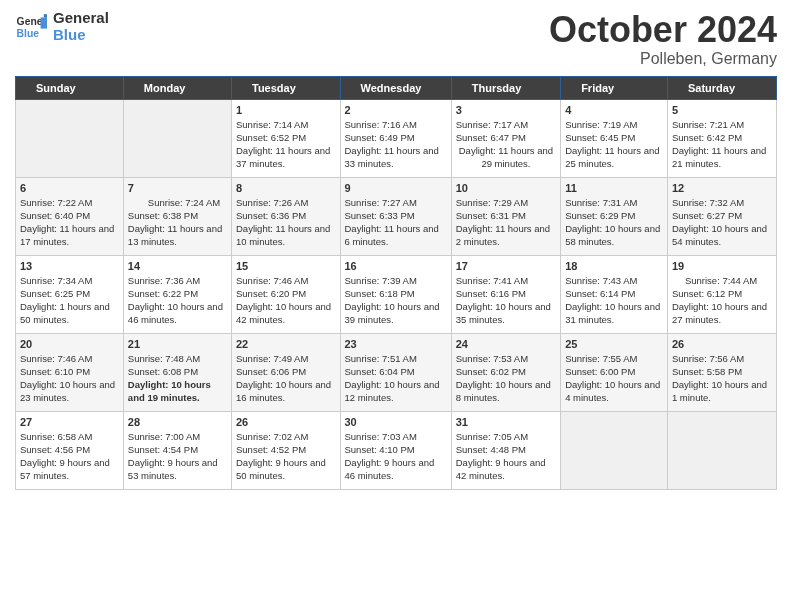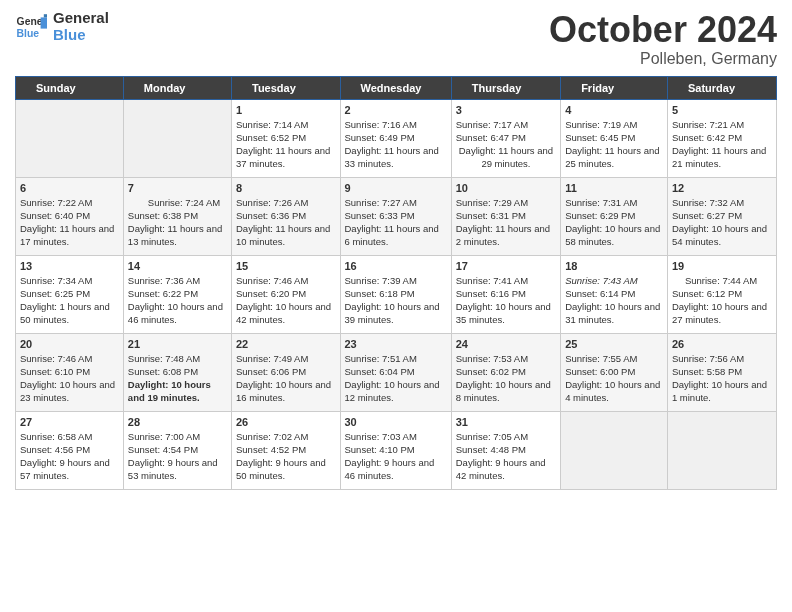--- a/index.html
+++ b/index.html
@@ -222,21 +222,21 @@
             <span style="display: block;">Daylight: 10 hours and 39 minutes.</span>
           </td>
           <td>
             <span class="day-num">17</span>
             <span style="display: block;">Sunrise: 7:41 AM</span>
             <span style="display: block;">Sunset: 6:16 PM</span>
             <span style="display: block;">Daylight: 10 hours and 35 minutes.</span>
           </td>
           <td>
             <span class="day-num">18</span>
-            <span style="display: block; font-style: italic;">Sunrise: 7:43 AM</span>
+            <span style="display: block;">Sunrise: 7:43 AM</span>
             <span style="display: block;">Sunset: 6:14 PM</span>
             <span style="display: block;">Daylight: 10 hours and 31 minutes.</span>
           </td>
           <td>
             <span class="day-num">19</span>
             <span style="display: block; margin-left: 13px;">Sunrise: 7:44 AM</span>
             <span style="display: block;">Sunset: 6:12 PM</span>
             <span style="display: block;">Daylight: 10 hours and 27 minutes.</span>
           </td>
         </tr>

